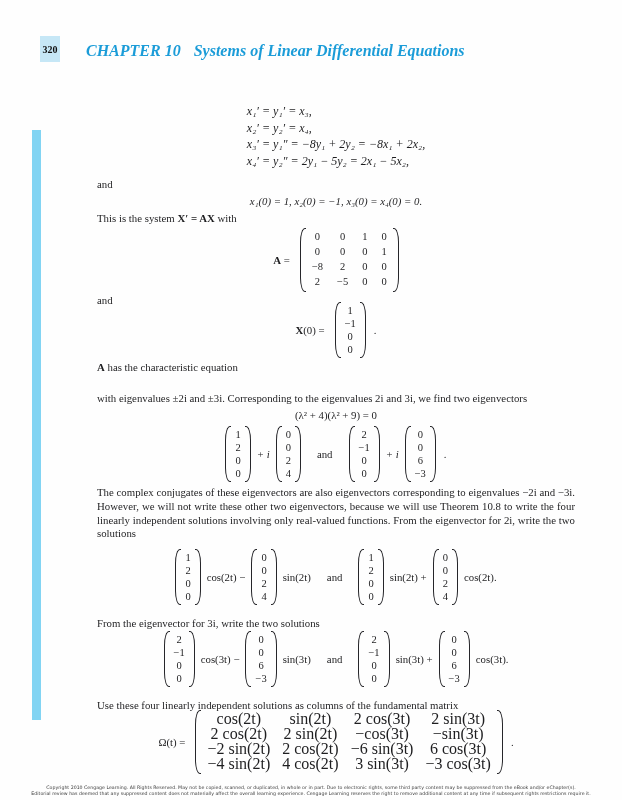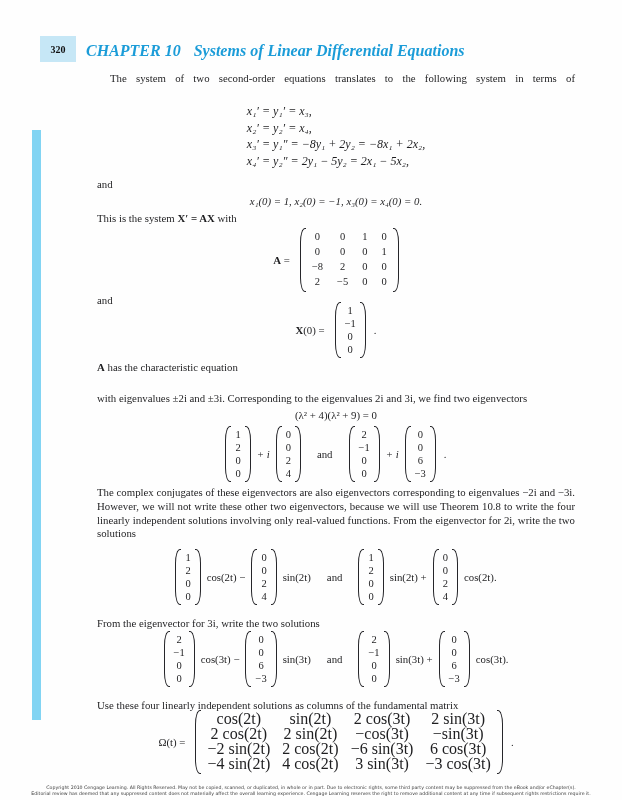--- a/index.html
+++ b/index.html
@@ -1,19 +1,19 @@
 <!DOCTYPE html>
 <html><head>
 <meta charset="utf-8">
 <style>
   html,body{margin:0;padding:0;background:#ffffff;}
   .page{position:relative;width:622px;height:800px;background:#fefefe;overflow:hidden;
         font-family:"Liberation Serif","DejaVu Serif",serif;color:#1e1e20;}
   
-  .pagebox{position:absolute;left:40px;top:36px;width:36px;height:26px;background:#c6e7f6;
+  .pagebox{position:absolute;left:40px;top:36px;width:20px;height:26px;background:#c6e7f6;
            display:flex;align-items:center;justify-content:center;font-weight:bold;font-size:10px;color:#111;}
   .chapterline{position:absolute;left:86px;top:42px;color:#1b9cd8;font-style:italic;font-weight:bold;font-size:16px;}
   .chapterline .title{margin-left:13px;}
   
   .sidebar{position:absolute;left:32px;top:130px;width:9px;height:590px;background:#82d4f3;}
   
   .content{position:absolute;left:97px;top:0;width:478px;font-size:10.8px;line-height:14.5px;}
   .blk{position:absolute;left:0;right:0;}
   .just{text-align:justify;}
   .indent{text-indent:13px;}
@@ -55,21 +55,20 @@
   </div>
   <div class="chapterline">
     <span>CHAPTER 10</span><span class="title">Systems of Linear Differential Equations</span>
   </div>
 
   <div class="sidebar"></div>
 
   <div class="content">
 
     <div class="blk" style="top:71px;">
-      <div class="stretch indent">The system of two second-order equations translates to the following system in terms of</div>
     </div>
 
     <div class="blk ctr" style="top:103px;">
       <span class="eqcol">
         <span style="display:block">x₁′ = y₁′ = x₃,</span>
         <span style="display:block">x₂′ = y₂′ = x₄,</span>
         <span style="display:block">x₃′ = y₁″ = −8y₁ + 2y₂ = −8x₁ + 2x₂,</span>
         <span style="display:block">x₄′ = y₂″ = 2y₁ − 5y₂ = 2x₁ − 5x₂,</span>
       </span>
     </div>

